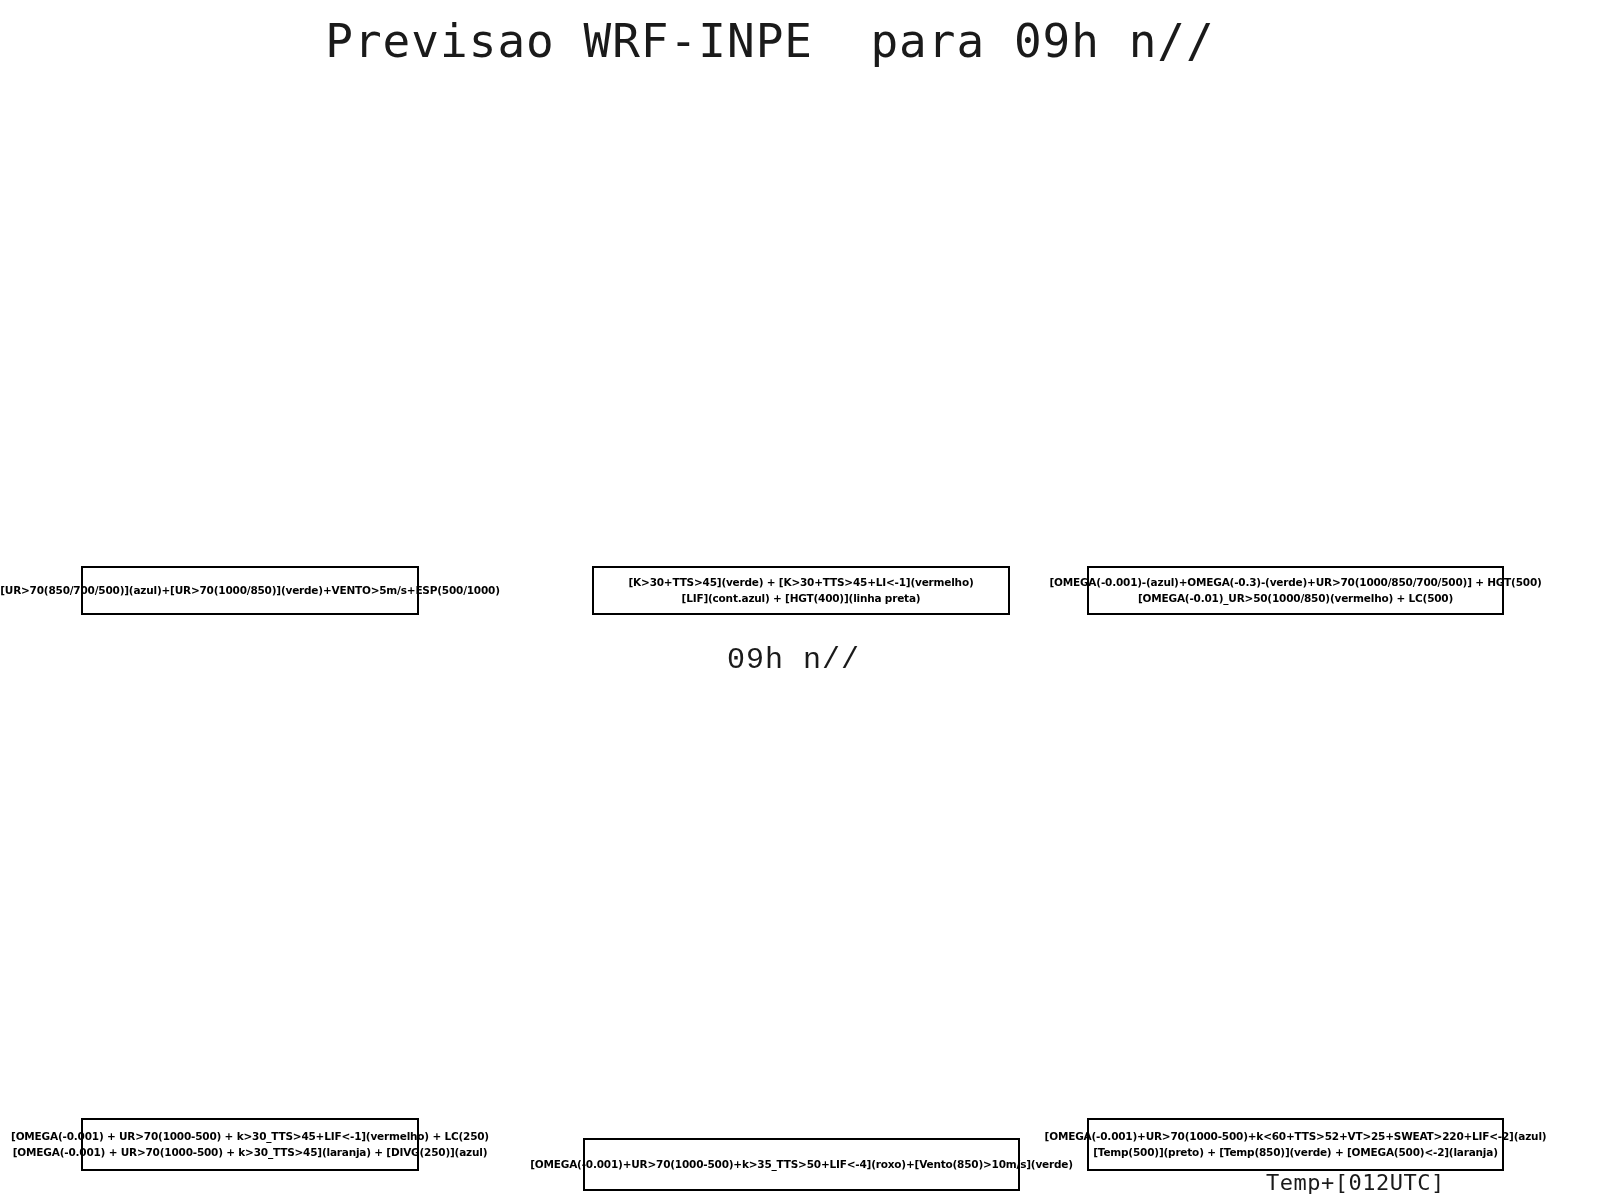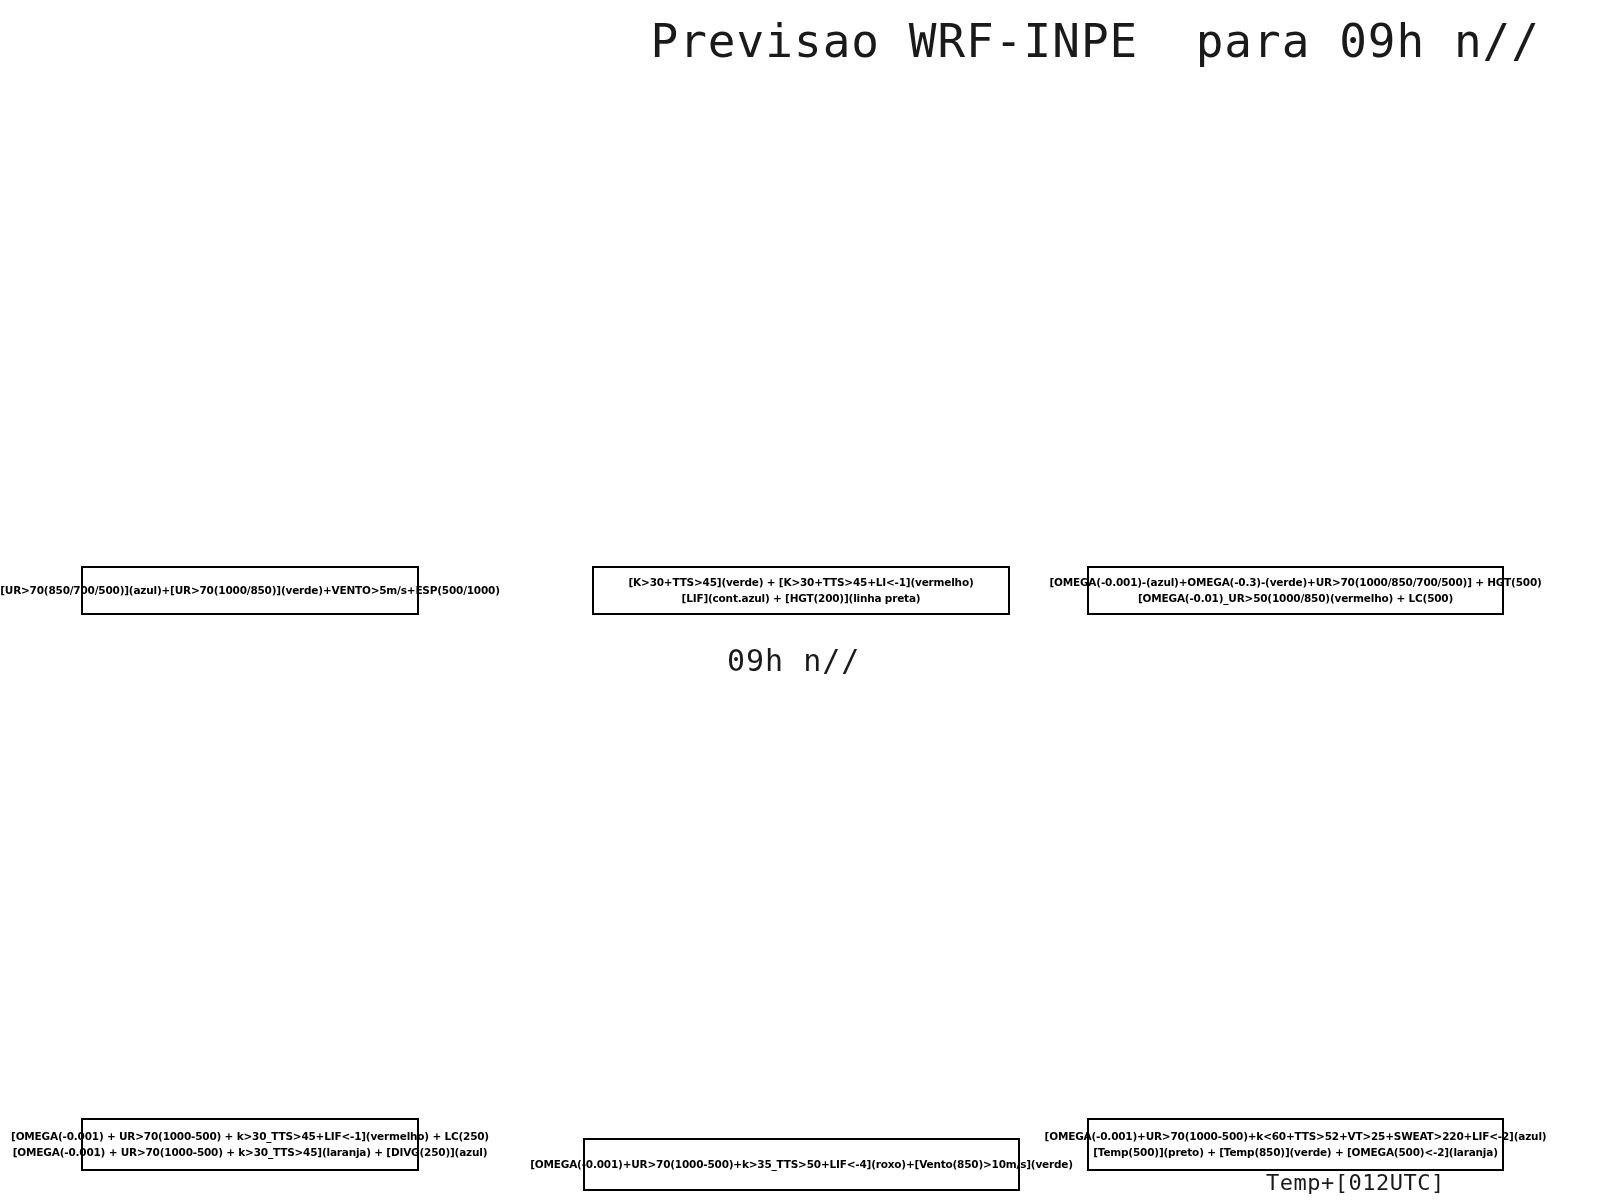--- a/index.html
+++ b/index.html
@@ -19,29 +19,30 @@
   .plot-text {
     position: absolute;
     font-family: "DejaVu Sans Mono", "Liberation Mono", monospace;
     color: #1a1a1a;
     white-space: pre;
   }
   .page-title {
     top: 14px;
     left: 0;
     width: 1540px;
-    text-align: right;
+    text-align: center;
     font-size: 46px;
     letter-spacing: 1px;
   }
   .section-label {
     top: 643px;
     left: 727px;
     font-size: 30px;
     letter-spacing: 1px;
+    font-family: Liberation Mono, monospace;
   }
   .footer-label {
     top: 1170px;
     left: 1266px;
     font-size: 22px;
     letter-spacing: 0.5px;
   }
   
   .legend-box {
     position: absolute;
@@ -74,21 +75,21 @@
 <body>
 
 <div class="plot-text page-title">Previsao WRF-INPE  para 09h n//</div>
 
 <div class="legend-box row-top col-left">
   <span class="legend-line">[UR&gt;70(850/700/500)](azul)+[UR&gt;70(1000/850)](verde)+VENTO&gt;5m/s+ESP(500/1000)</span>
 </div>
 
 <div class="legend-box row-top col-center">
   <span class="legend-line">[K&gt;30+TTS&gt;45](verde) + [K&gt;30+TTS&gt;45+LI&lt;-1](vermelho)</span>
-  <span class="legend-line">[LIF](cont.azul) + [HGT(200)](linha preta)</span>
+  <span class="legend-line">[LIF](cont.azul) + [HGT(400)](linha preta)</span>
 </div>
 
 <div class="legend-box row-top col-right">
   <span class="legend-line">[OMEGA(-0.001)-(azul)+OMEGA(-0.3)-(verde)+UR&gt;70(1000/850/700/500)] + HGT(500)</span>
   <span class="legend-line">[OMEGA(-0.01)_UR&gt;50(1000/850)(vermelho) + LC(500)</span>
 </div>
 
 <div class="plot-text section-label">09h n//</div>
 
 <div class="legend-box row-bottom col-left">

